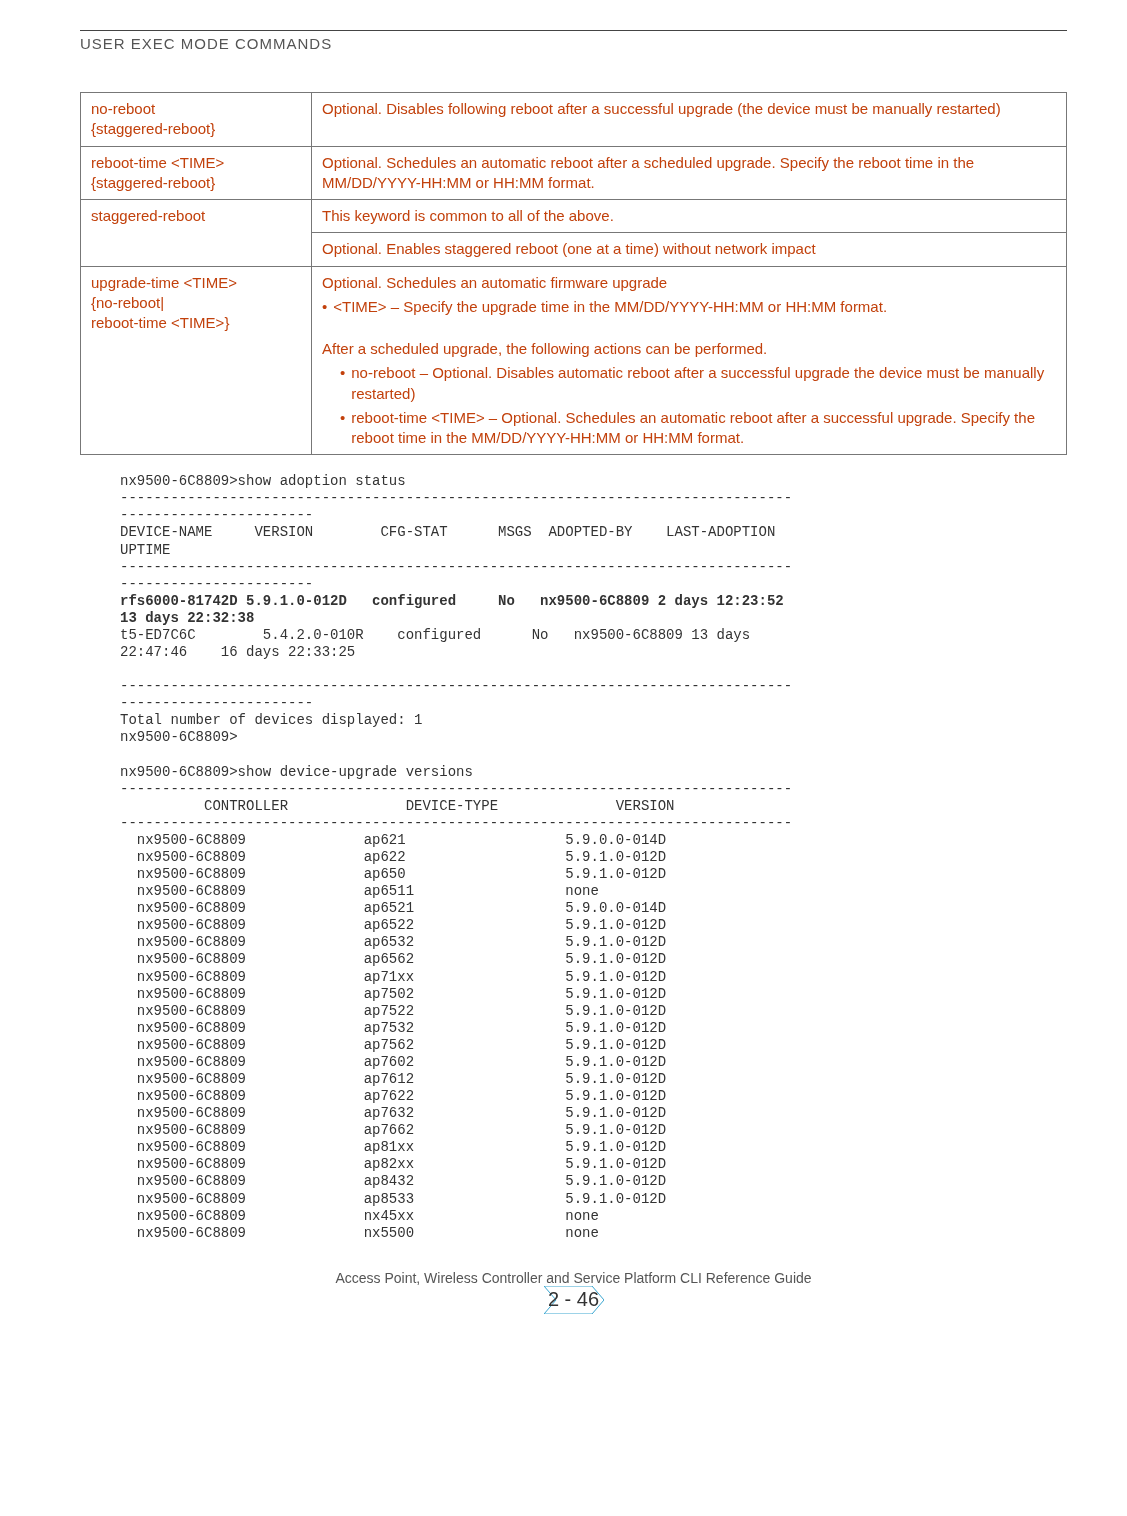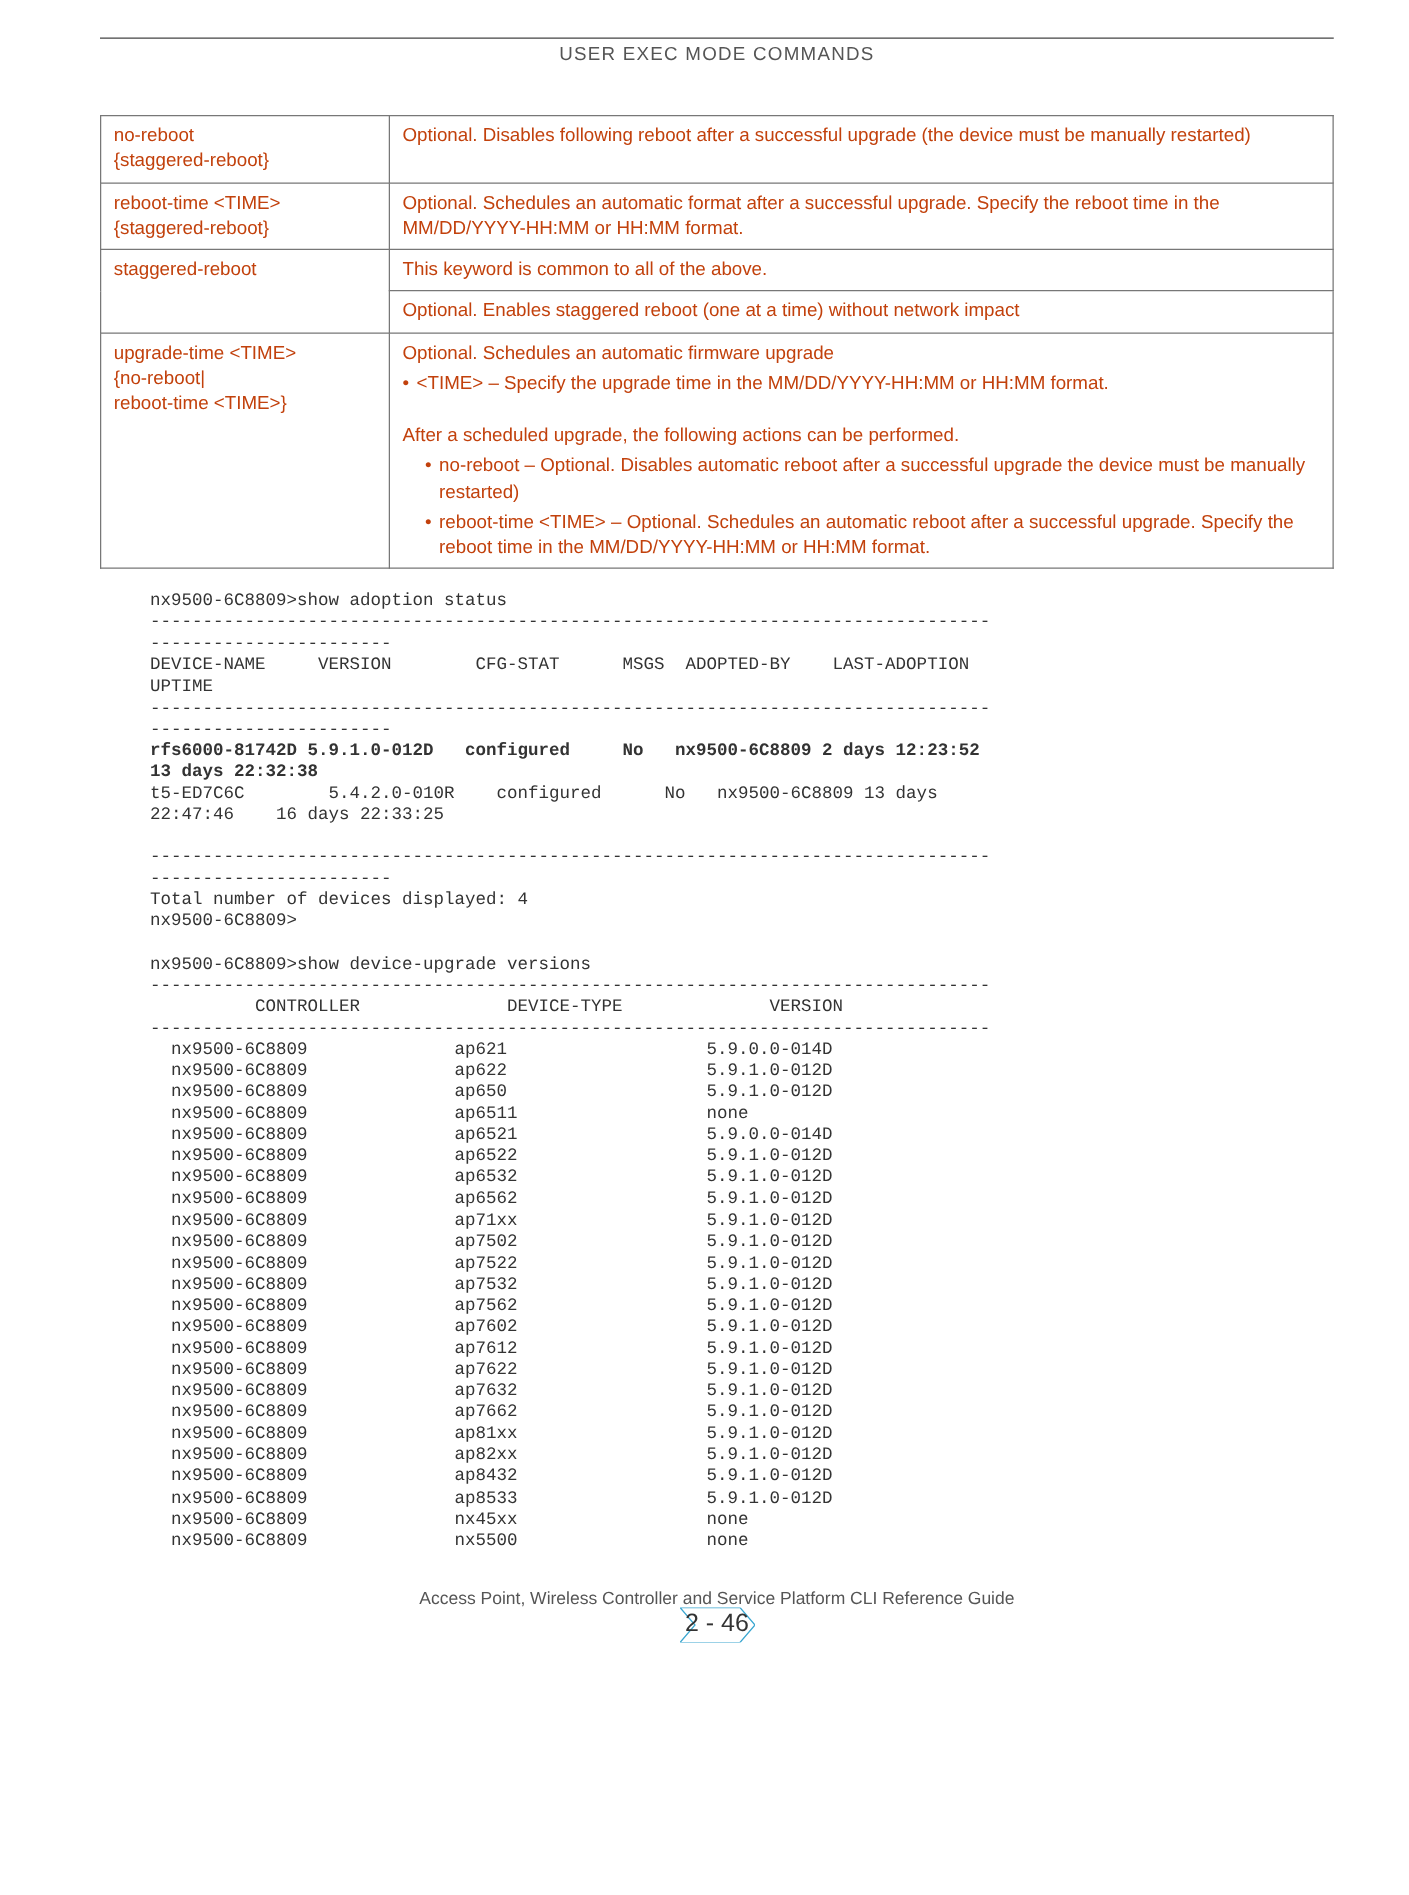--- a/index.html
+++ b/index.html
@@ -13,21 +13,21 @@
   .page {
     padding: 30px 60px 20px 80px;
     box-sizing: border-box;
     position: relative;
   }
   .header-rule {
     border-top: 1px solid #444;
     margin-bottom: 4px;
   }
   .header-text {
-    text-align: center;
+    text-align: left;
     font-size: 15px;
     letter-spacing: 1px;
     color: #555;
     margin-bottom: 40px;
   }
   table.params {
     border-collapse: collapse;
     width: 100%;
     margin-bottom: 18px;
   }
@@ -113,21 +113,21 @@
         <span>no-reboot</span><br>
         <span>{staggered-reboot}</span>
       </td>
       <td>Optional. Disables following reboot after a successful upgrade (the device must be manually restarted)</td>
     </tr>
     <tr>
       <td class="param">
         <span>reboot-time &lt;TIME&gt;</span><br>
         <span>{staggered-reboot}</span>
       </td>
-      <td>Optional. Schedules an automatic format after a successful upgrade. Specify the reboot time in the MM/DD/YYYY-HH:MM or HH:MM format.</td>
+      <td>Optional. Schedules an automatic reboot after a scheduled upgrade. Specify the reboot time in the MM/DD/YYYY-HH:MM or HH:MM format.</td>
     </tr>
     <tr>
       <td class="param" rowspan="2">
         <span>staggered-reboot</span>
       </td>
       <td>This keyword is common to all of the above.</td>
     </tr>
     <tr>
       <td>Optional. Enables staggered reboot (one at a time) without network impact</td>
     </tr>
@@ -167,21 +167,21 @@
 <span>UPTIME</span>
 <span>--------------------------------------------------------------------------------</span>
 <span>-----------------------</span>
 <span class="bold">rfs6000-81742D 5.9.1.0-012D   configured     No   nx9500-6C8809 2 days 12:23:52</span>
 <span class="bold">13 days 22:32:38</span>
 <span>t5-ED7C6C        5.4.2.0-010R    configured      No   nx9500-6C8809 13 days</span>
 <span>22:47:46    16 days 22:33:25</span>
 <span></span>
 <span>--------------------------------------------------------------------------------</span>
 <span>-----------------------</span>
-<span>Total number of devices displayed: 4</span>
+<span>Total number of devices displayed: 1</span>
 <span>nx9500-6C8809&gt;</span>
 <span></span>
 <span>nx9500-6C8809&gt;show device-upgrade versions</span>
 <span>--------------------------------------------------------------------------------</span>
 <span>          CONTROLLER              DEVICE-TYPE              VERSION</span>
 <span>--------------------------------------------------------------------------------</span>
 <span id="cli-rows">  nx9500-6C8809              ap621                   5.9.0.0-014D
   nx9500-6C8809              ap622                   5.9.1.0-012D
   nx9500-6C8809              ap650                   5.9.1.0-012D
   nx9500-6C8809              ap6511                  none

